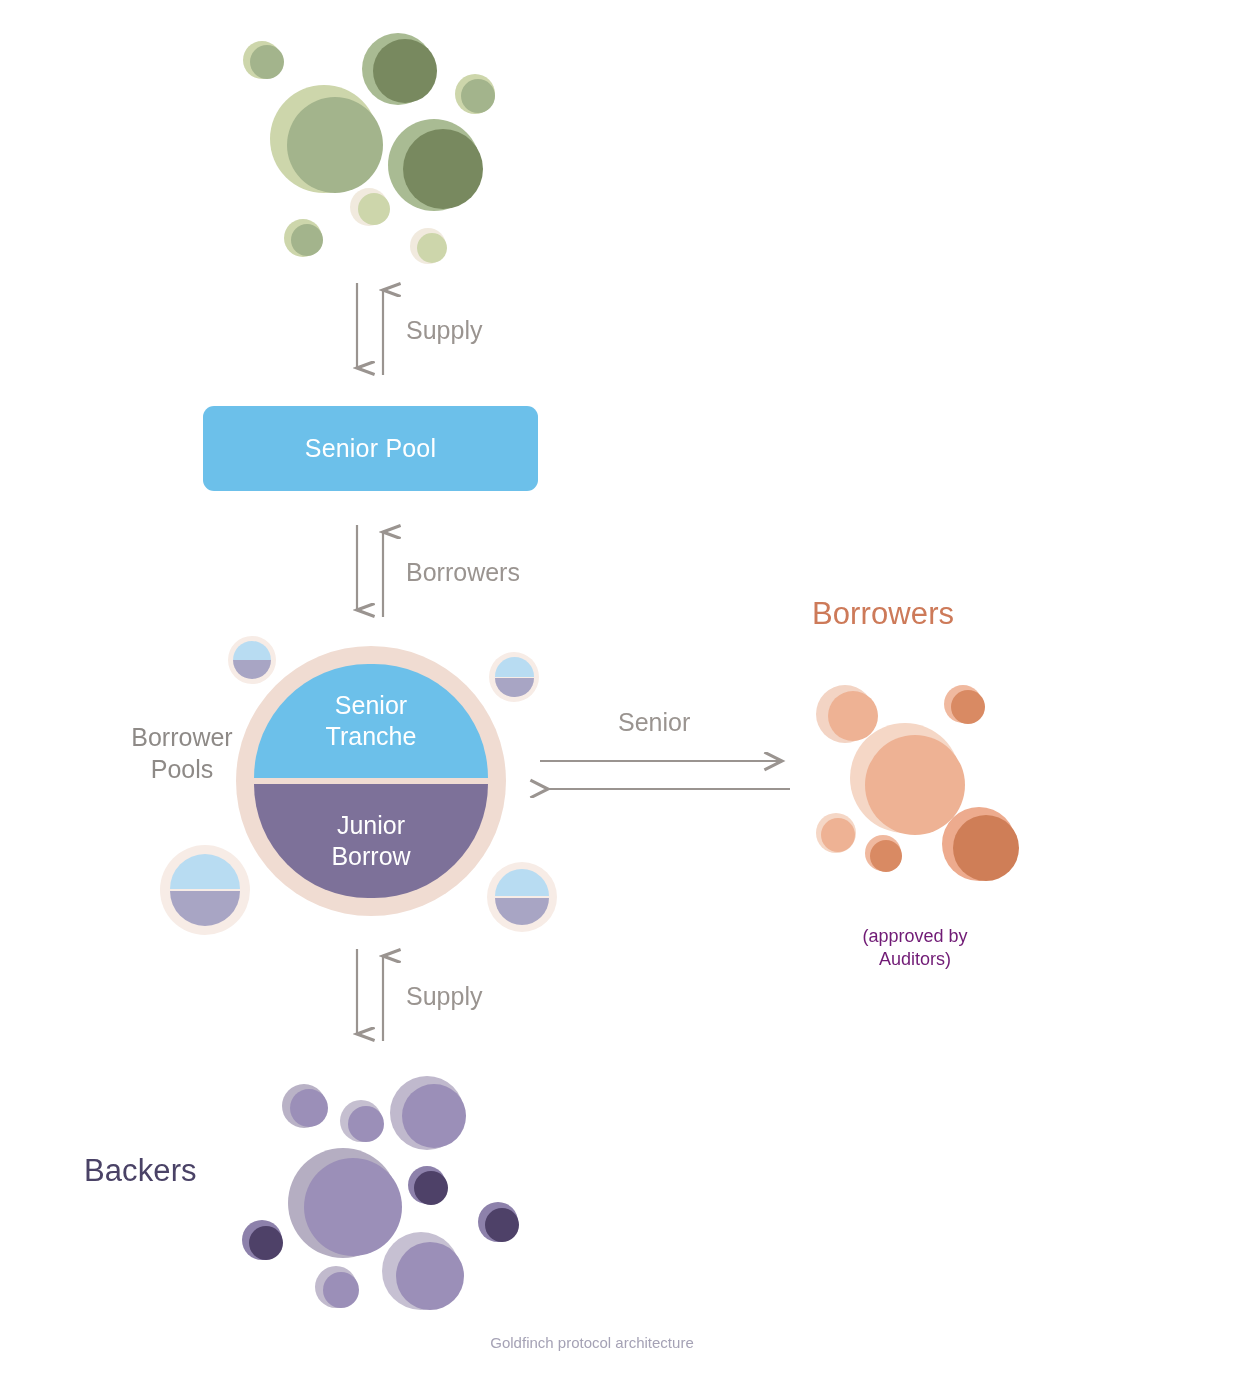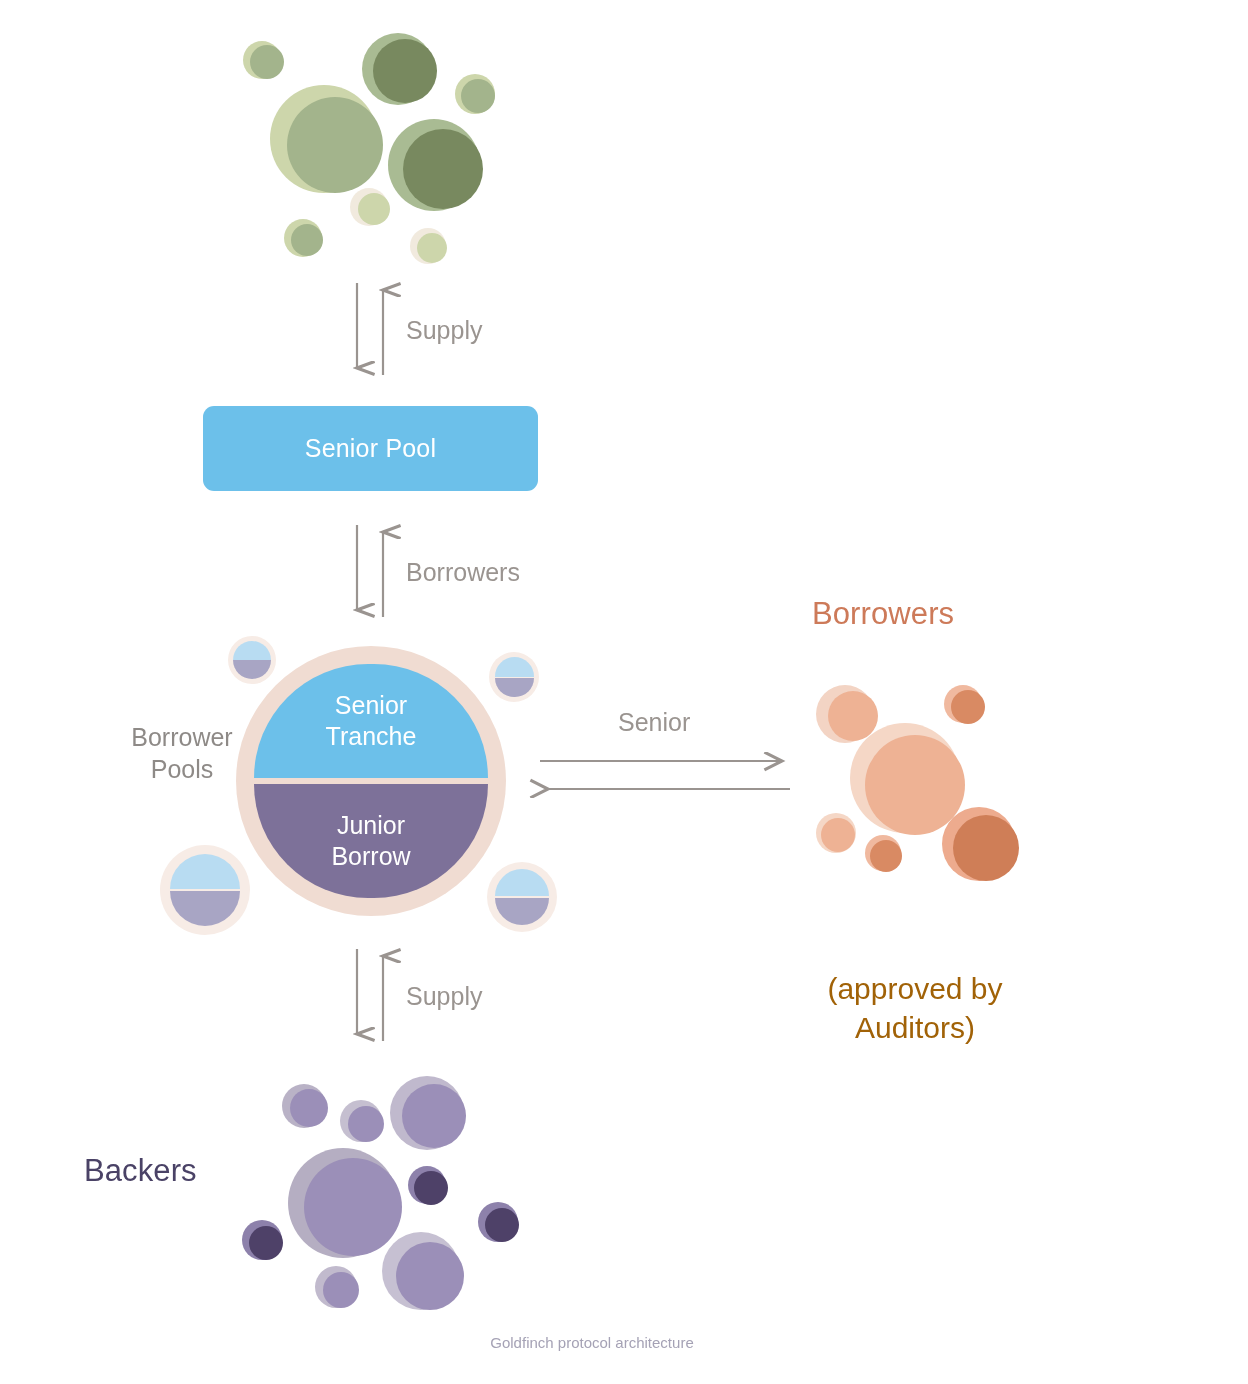--- a/index.html
+++ b/index.html
@@ -64,25 +64,24 @@
     font-size: 25px;
     line-height: 1.28;
     color: #8e8a87;
     white-space: pre-line;
   }
   #label-approved-by-auditors {
     position: absolute;
     left: 790px; top: 925px;
     width: 250px;
     text-align: center;
-    font-size: 30px;
+    font-size: 18px;
     line-height: 1.3;
-    color: #a16207;
+    color: #701a75;
     white-space: pre-line;
-    margin-top: 44px;
   }
   #caption {
     position: absolute;
     left: 16px; top: 1334px;
     width: 1152px;
     text-align: center;
     font-size: 15px;
     color: #a5a2b5;
   }
 

